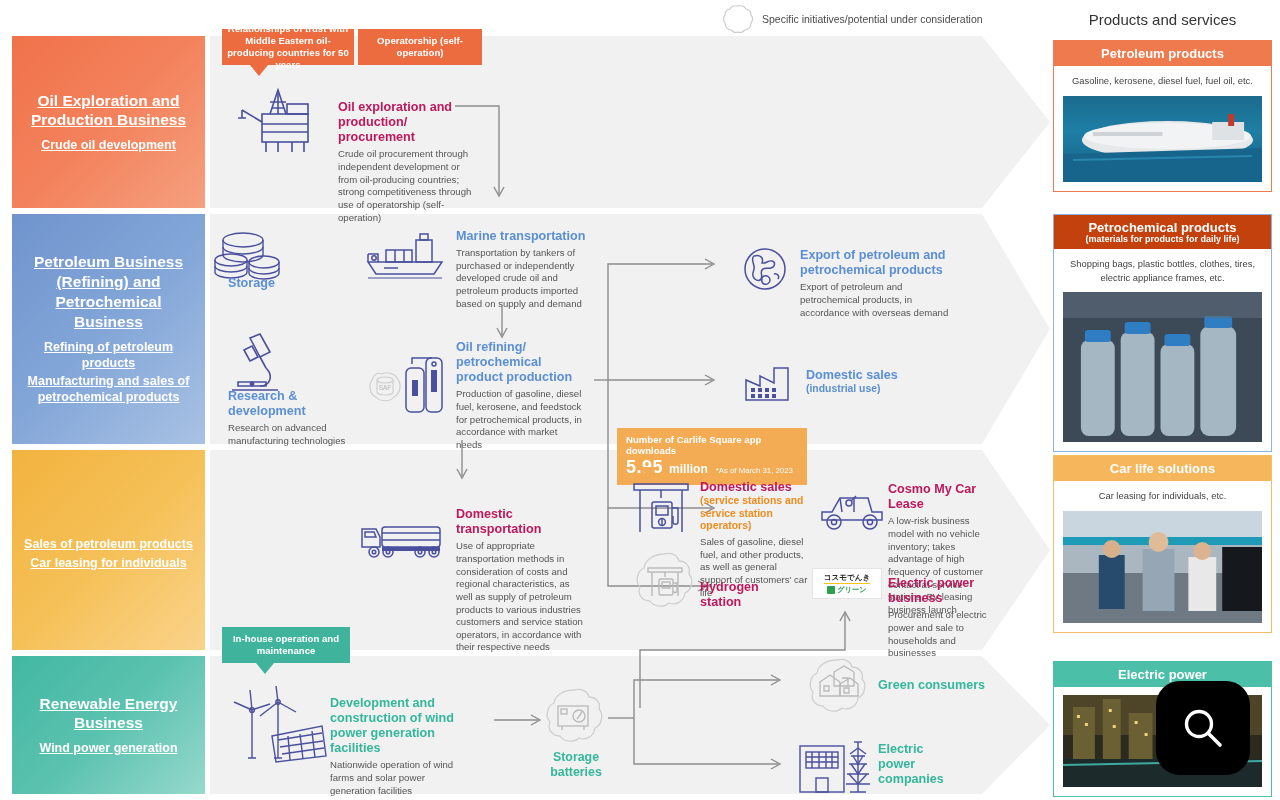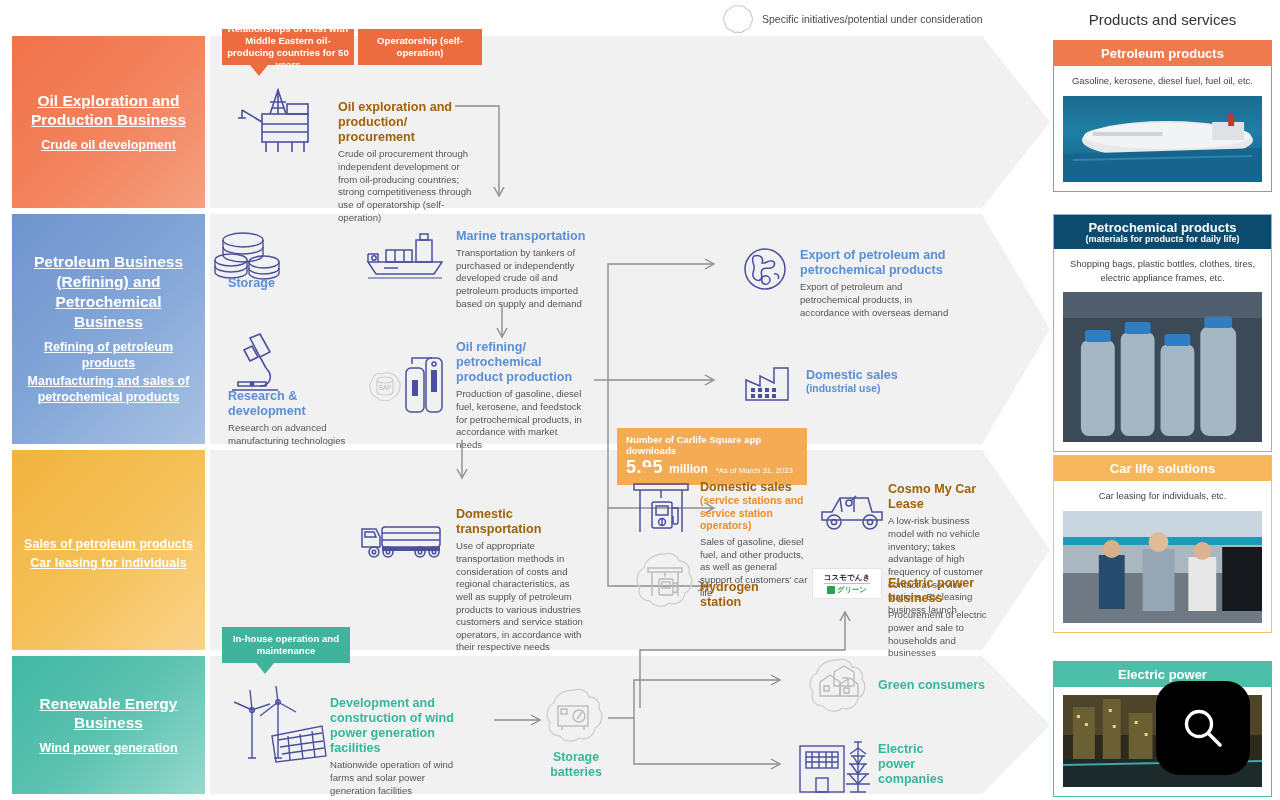--- a/index.html
+++ b/index.html
@@ -53,21 +53,21 @@
   .tag.teal   { background: #3fb39c; }
   .tag-arrow { width: 0; height: 0; border-left: 9px solid transparent;
                border-right: 9px solid transparent; }
   .tag-arrow.orange { border-top: 11px solid #ec6c3f; }
   .tag-arrow.teal { border-top: 11px solid #3fb39c; }
 
   
   .node { position: absolute; }
   .nh { font-size: 12.6px; font-weight: bold; line-height: 1.2; }
   .nh.blue   { color: #5b8fd4; }
-  .nh.orange { color: #a16207; }
+  .nh.orange { color: #be185d; }
   .nh.teal   { color: #35b79b; }
   .nsub { font-size: 10.4px; font-weight: bold; line-height: 1.22; }
   .nsub.blue { color: #5b8fd4; }
   .nsub.orange { color: #ef8c1e; }
   .nb { font-size: 9.6px; color: #555; line-height: 1.32; margin-top: 3px; }
   .cap { font-size: 12.4px; font-weight: bold; line-height: 1.2; text-align: center; }
   .cap.teal { color: #35b79b; }
 
   
   #stat-box { left: 617px; top: 428px; width: 190px; background: #f3ab54;
@@ -98,21 +98,21 @@
   .card-hd { color: #fff; text-align: center; font-weight: bold; padding: 5px 4px; }
   .card-hd .h1 { font-size: 13px; }
   .card-hd .h2 { font-size: 9px; font-weight: bold; margin-top: -1px; }
   .card-desc { font-size: 9.4px; color: #444; text-align: center;
                padding: 8px 10px; line-height: 1.45; }
   .card-img { margin: 0 9px 9px 9px; height: 86px; position: relative; overflow: hidden; }
 
   #card-1 { top: 40px; border-color: #ef7a4d; }
   #card-1 .card-hd { background: #ef7a4d; }
   #card-2 { top: 214px; border-color: #8db4e0; }
-  #card-2 .card-hd { background: #0c4a6e; }
+  #card-2 .card-hd { background: #c2410c; }
   #card-3 { top: 455px; border-color: #f5bd6a; }
   #card-3 .card-hd { background: #f5b65c; }
   #card-4 { top: 661px; border-color: #4cbfa9; }
   #card-4 .card-hd { background: #4cbfa9; }
 
   
   .ph-tanker { background: linear-gradient(180deg,#1b6b8e 0%,#1e7ea4 40%,#16638a 100%); }
   .ph-bottles { background: linear-gradient(140deg,#2b3a4a 0%,#6d8296 45%,#c9d6e0 75%,#41506040 100%); }
   .ph-station { background: linear-gradient(180deg,#c8d6e2 0%,#9aa9b5 45%,#5c646b 100%); }
   .ph-city { background: linear-gradient(180deg,#3d3a26 0%,#5e5433 40%,#2a2a22 100%); }

